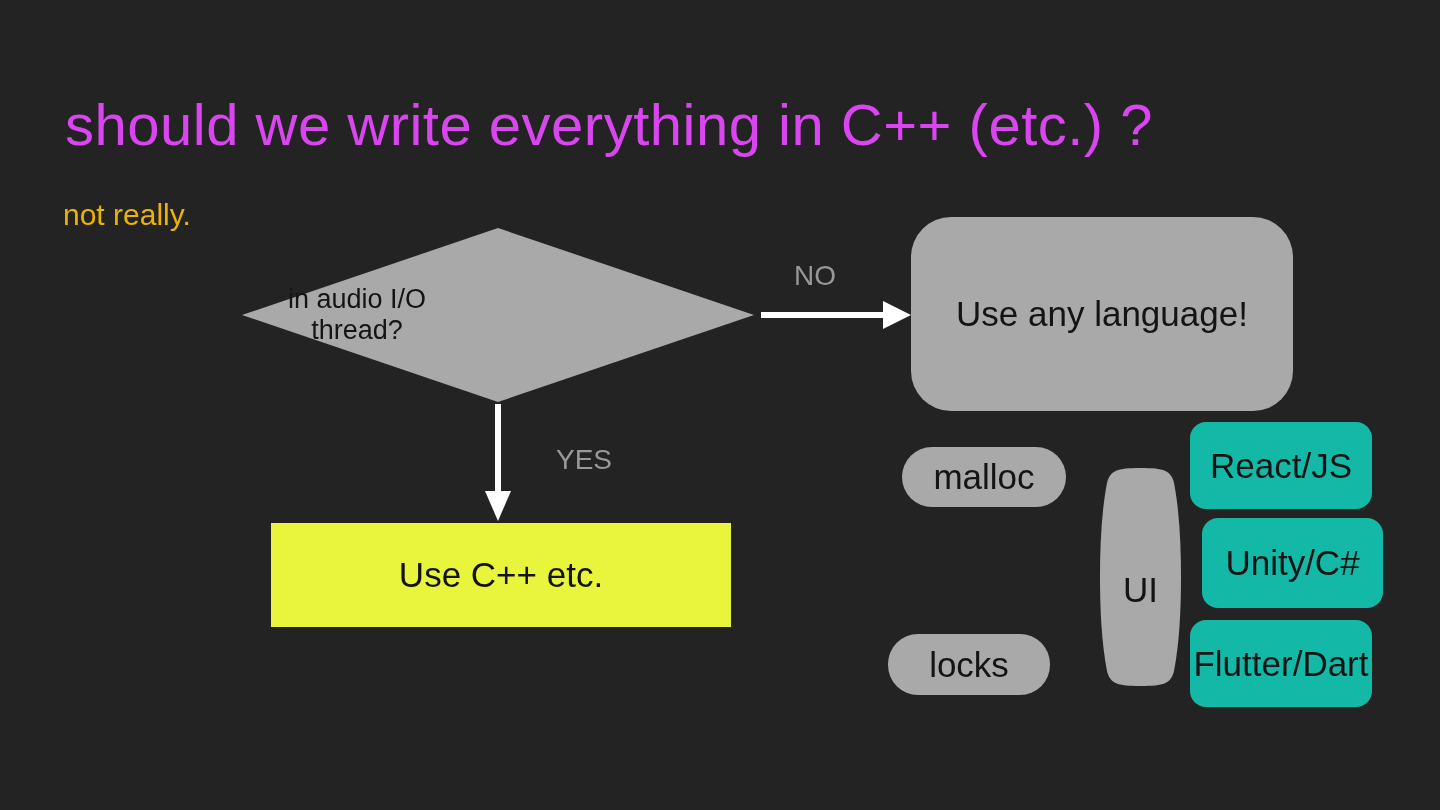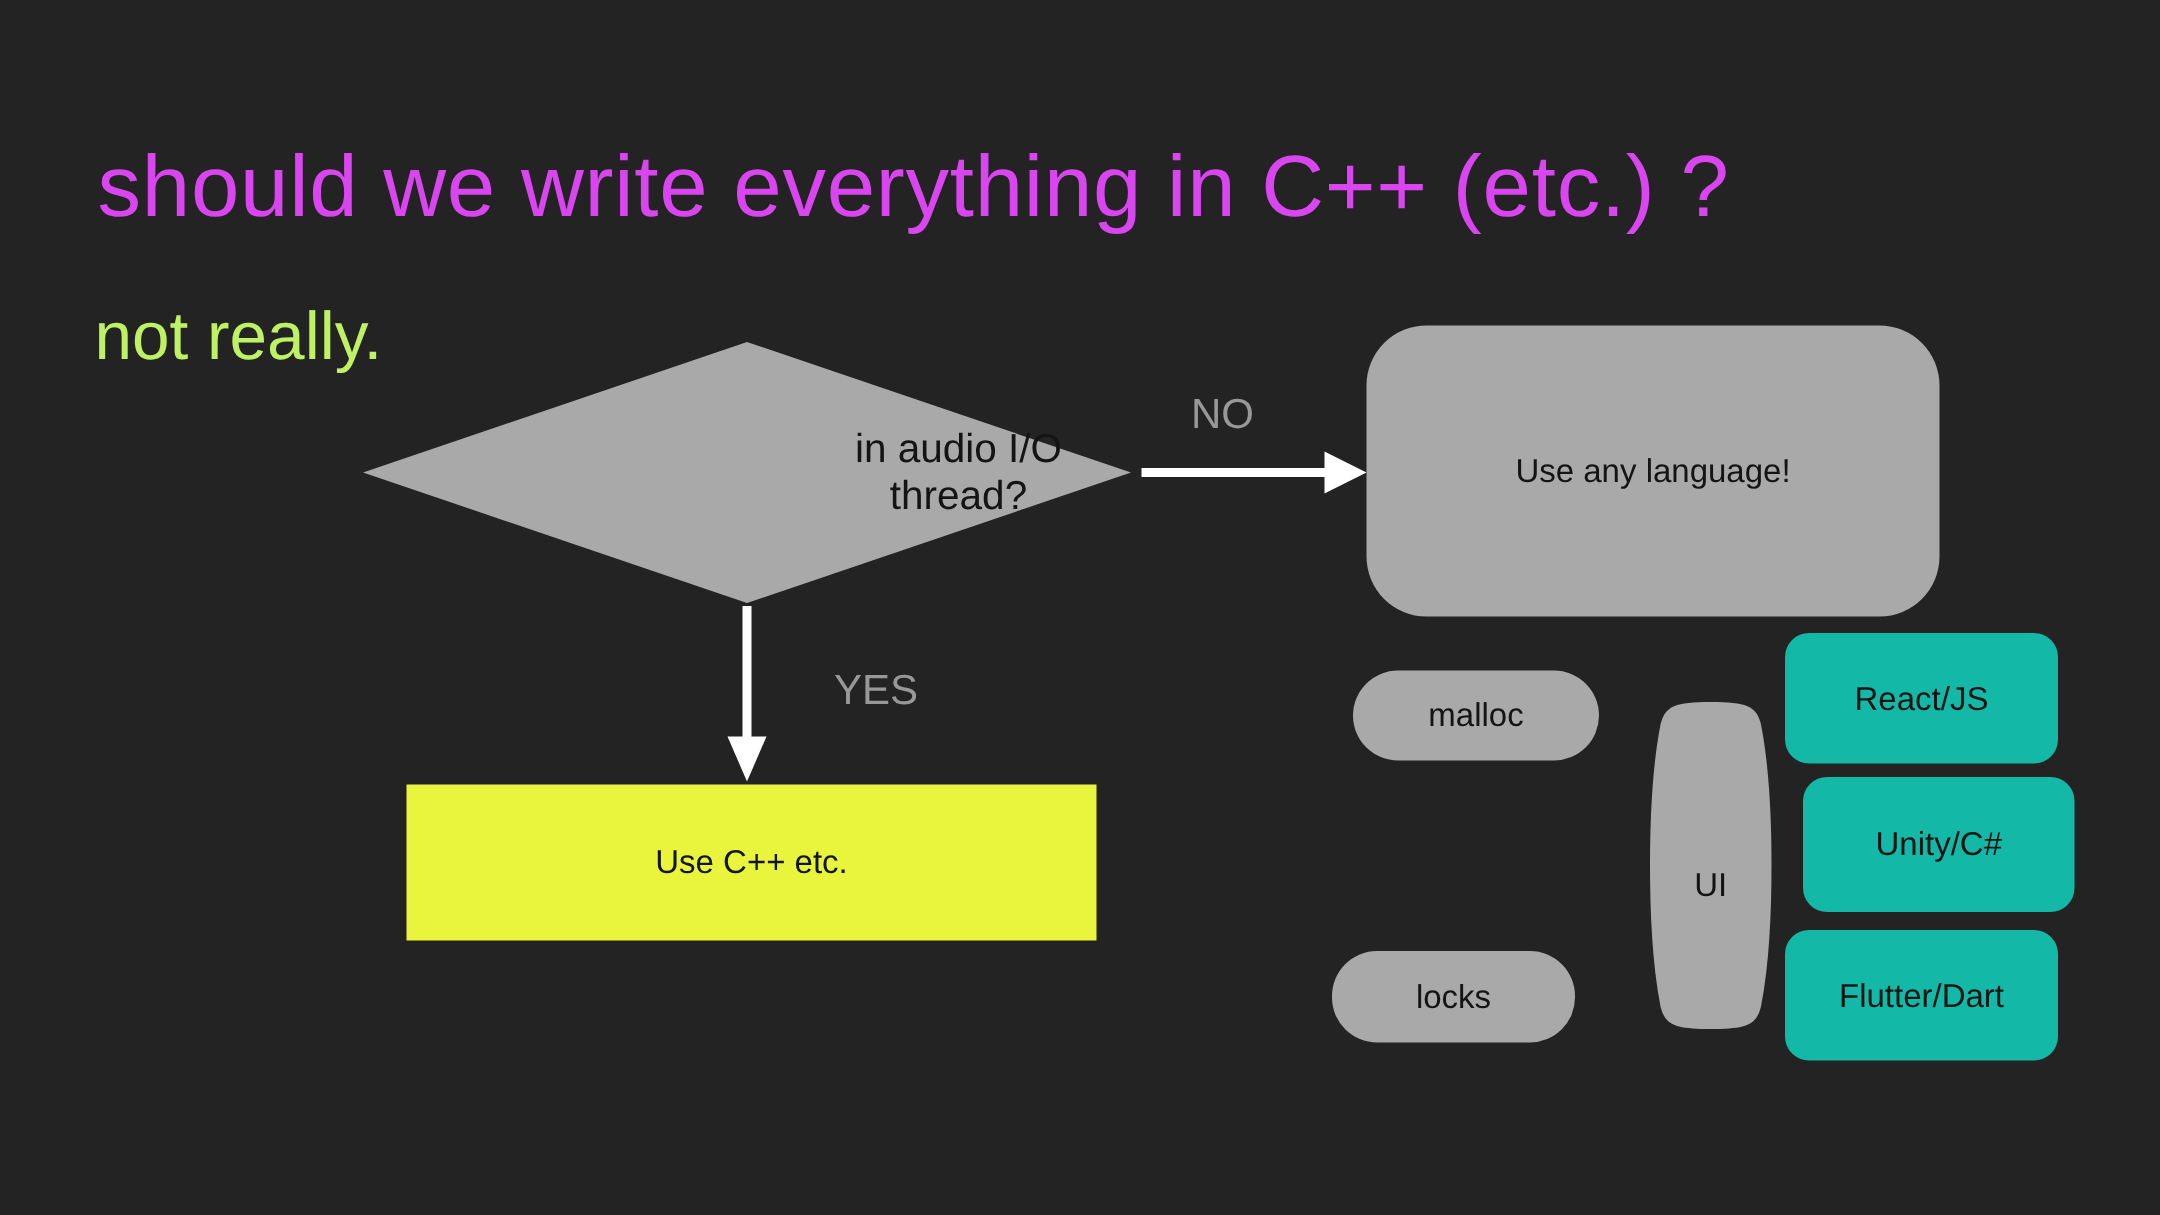--- a/index.html
+++ b/index.html
@@ -22,49 +22,49 @@
     margin: 2px;
     font-size: 58px;
     font-weight: 400;
     color: #d946ef;
     letter-spacing: 0.5px;
     white-space: nowrap;
   }
   .subtitle {
     position: absolute;
     left: 63px; top: 198px;
-    font-size: 45px;
-    color: #bef264;
+    font-size: 30px;
+    color: #eab308;
     white-space: nowrap;
   }
   .diamond-label {
     position: absolute;
     left: 242px; top: 228px;
     width: 512px; height: 174px;
-    display: flex; align-items: center; justify-content: flex-end;
+    display: flex; align-items: center; justify-content: flex-start;
     text-align: center;
     font-size: 27px;
     line-height: 31px;
     color: #141414;
   }
   .diamond-label .inner { width: 230px; }
   .edge-label {
     position: absolute;
     font-size: 28px;
     color: #989898;
     white-space: nowrap;
   }
   .edge-label.no  { left: 794px; top: 260px; }
   .edge-label.yes { left: 556px; top: 444px; }
   .node {
     position: absolute;
     display: flex; align-items: center; justify-content: center;
     text-align: left;
     color: #141414;
-    font-size: 22px;
+    font-size: 35px;
   }
   .any-lang {
     left: 911px; top: 217px;
     width: 382px; height: 194px;
     background: #a9a9a9;
     border-radius: 40px;
   }
   .cpp-box {
     left: 271px; top: 523px;
     width: 460px; height: 104px;

